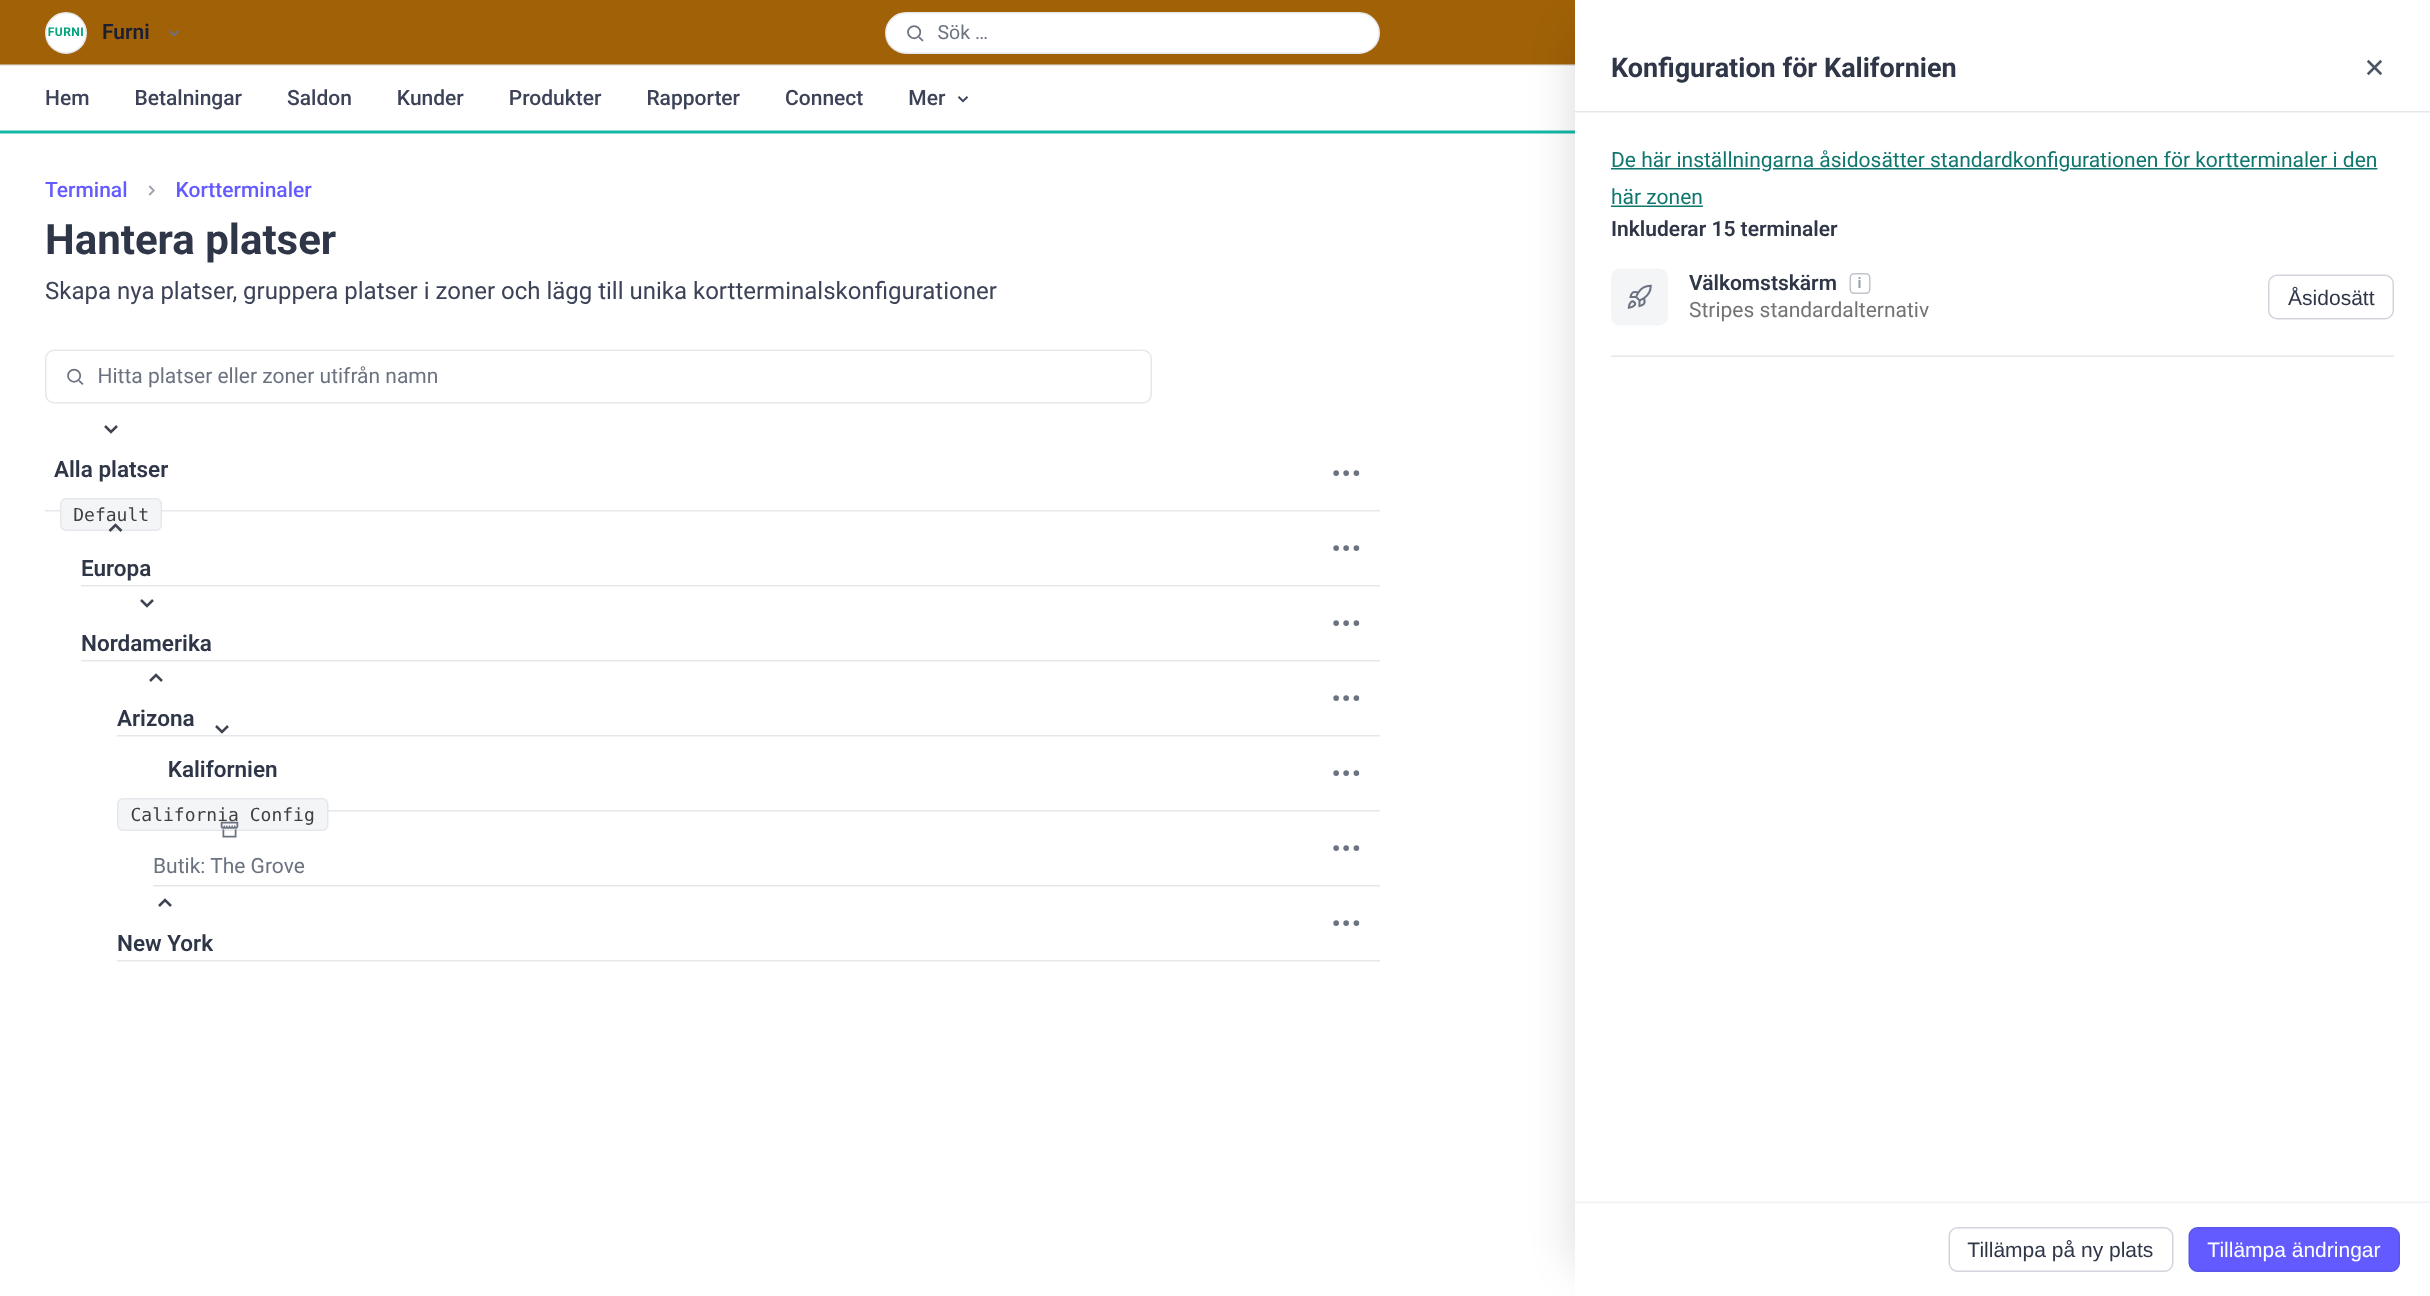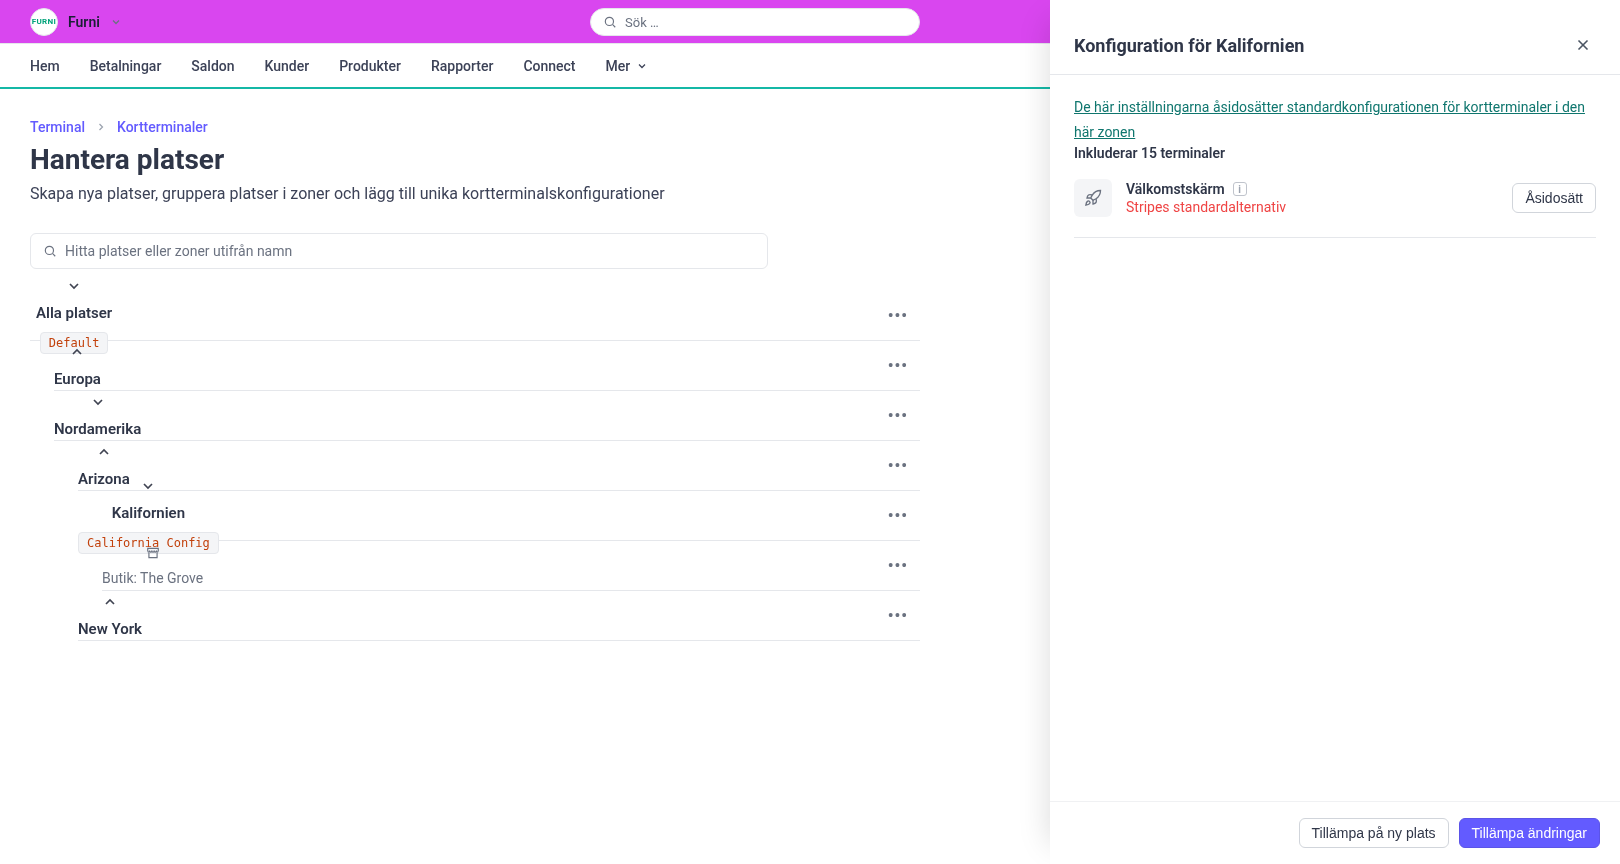--- a/index.html
+++ b/index.html
@@ -8,21 +8,21 @@
       background: #ffffff;
       color: #1a1f36;
       width: 1620px;
       height: 864px;
       overflow: hidden;
       position: relative;
       font-size: 14px;
     }
     .topbar {
       height: 44px;
-      background: #d946ef;
+      background: #a16207;
       display: flex;
       align-items: center;
       padding: 0 16px 0 30px;
       border-bottom: 1px solid #e5e7eb;
     }
     .brand {
       display: flex;
       align-items: center;
       gap: 10px;
     }
@@ -107,21 +107,21 @@
       display: flex; align-items: center; justify-content: space-between;
       padding-right: 4px;
     }
     .tree-row .left {
       display: flex; align-items: center; gap: 10px; flex-direction: column;
     }
     .row-label { font-weight: 600; color: #2f3648; font-size: 15px;}
     .badge {
       background: #f4f5f7;
       border: 1px solid #e5e7eb;
-      color: #c2410c;
+      color: #404040;
       font-family: ui-monospace, "SFMono-Regular", Menlo, Consolas, monospace;
       font-size: 12px;
       padding: 3px 8px;
       border-radius: 4px;
     }
     .dots {
       color: #6b7280;
       letter-spacing: 1px;
       font-weight: 700;
       font-size: 16px;
@@ -161,21 +161,21 @@
       padding-bottom: 20px;
       border-bottom: 1px solid #e5e7eb;
     }
     .setting-left { display: flex; gap: 14px; align-items: center;}
     .setting-icon {
       width: 38px; height: 38px; background: #f4f5f7; border-radius: 6px;
       display: flex; align-items: center; justify-content: center; color: #6b7280;
     }
     .setting-title-row { display: flex; gap: 8px; align-items: center;}
     .setting-title { font-weight: 600; font-size: 14px; color: #2f3648;}
-    .setting-sub { font-size: 14px; color: #ef4444; margin-top: 2px;}
+    .setting-sub { font-size: 14px; color: #737373; margin-top: 2px;}
     .info-icon {
       width: 14px; height: 14px; border: 1px solid #c0c4cc; color: #9ca3af;
       border-radius: 3px; font-size: 10px; font-weight: 700;
       display: inline-flex; align-items: center; justify-content: center;
     }
     .btn {
       border: 1px solid #d1d5db;
       background: #fff;
       color: #2f3648;
       font-weight: 500;

